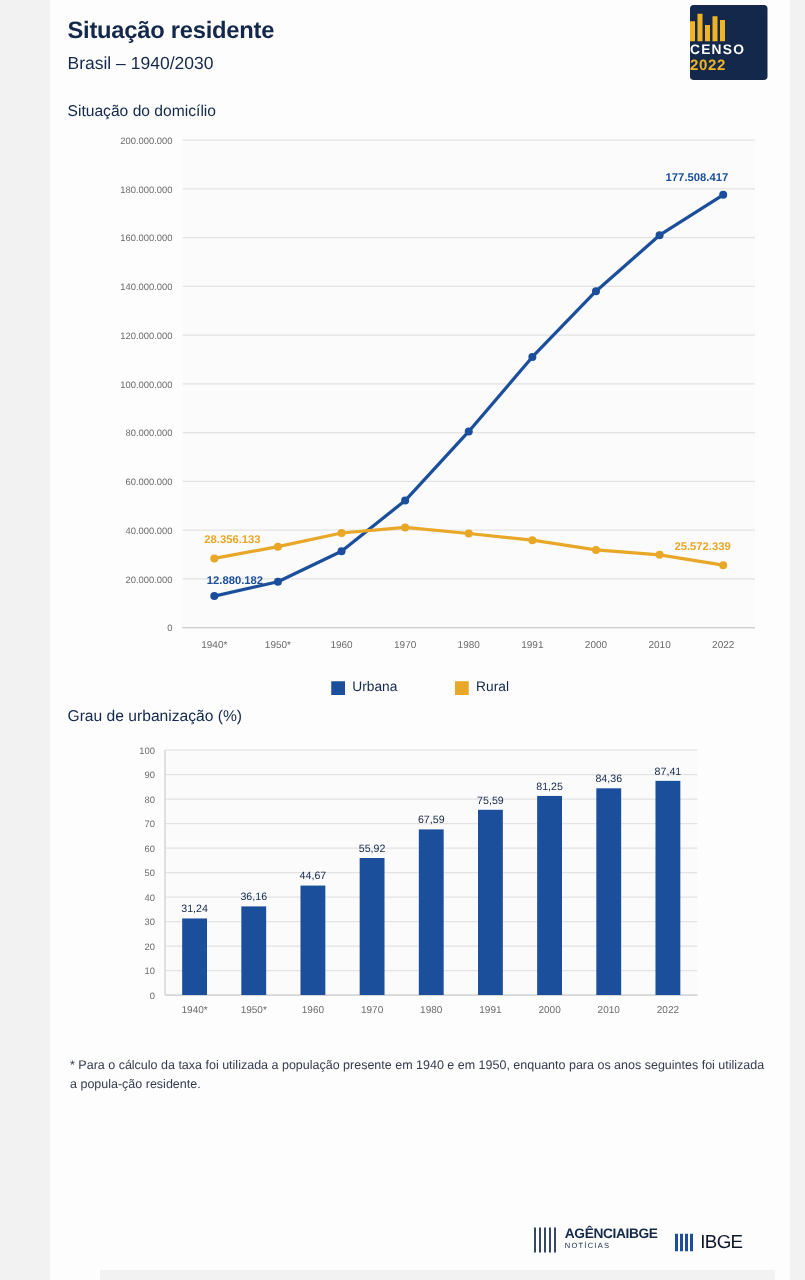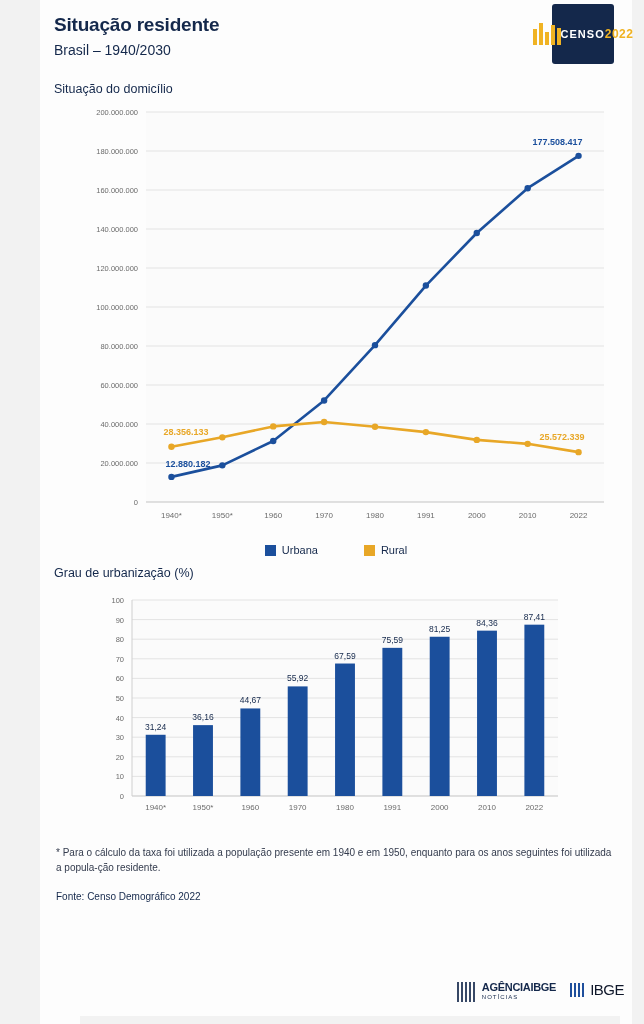--- a/index.html
+++ b/index.html
@@ -63,22 +63,21 @@
   }
   .logo {
     position: absolute;
     right: 18px;
     top: 4px;
     width: 62px;
     height: 60px;
     background: #14284b;
     border-radius: 3px;
     display: flex;
-    flex-direction: row;
-    align-items: center;
+    flex-direction: column;
     justify-content: center;
   }
   .logo-marks {
     display: flex;
     gap: 2px;
     align-items: flex-end;
     height: 24px;
     margin-bottom: 2px;
   }
   .logo-marks span {
@@ -156,24 +155,24 @@
     margin-top: 10px;
   }
   .source {
     font-size: 10px;
     color: #14284b;
     padding: 0 16px;
     margin-top: 16px;
   }
   .footer-logos {
     position: absolute;
-    right: 8px;
+    right: 38px;
     bottom: 22px;
     display: flex;
-    align-items: flex-start;
+    align-items: flex-end;
     gap: 14px;
   }
   .agencia {
     display: flex;
     align-items: center;
     gap: 5px;
   }
   .agencia-mark {
     width: 20px; height: 20px;
     background:
@@ -362,21 +361,20 @@
           <rect x="423.06" y="44.65440000000001" width="19.88" height="165.3456" fill="#1b4f9c"></rect>
           <text x="433" y="39.65440000000001" text-anchor="middle" font-size="8.5" fill="#14284b" font-family="&quot;Liberation Sans&quot;, sans-serif">84,36</text>
           <text x="433" y="224" text-anchor="middle" font-size="8" fill="#6b6b6b" font-family="&quot;Liberation Sans&quot;, sans-serif">2010</text>
           <rect x="470.3933333333334" y="38.6764" width="19.88" height="171.3236" fill="#1b4f9c"></rect>
           <text x="480.33333333333337" y="33.6764" text-anchor="middle" font-size="8.5" fill="#14284b" font-family="&quot;Liberation Sans&quot;, sans-serif">87,41</text>
           <text x="480.33333333333337" y="224" text-anchor="middle" font-size="8" fill="#6b6b6b" font-family="&quot;Liberation Sans&quot;, sans-serif">2022</text>
         </svg>
     </div>
 
     <div class="footnote">* Para o cálculo da taxa foi utilizada a população presente em 1940 e em 1950, enquanto para os anos seguintes foi utilizada a popula-ção residente.</div>
-    <div class="source">Fonte: Censo Demográfico 2022</div>
 
     <div class="footer-logos">
       <div class="agencia">
         <div class="agencia-mark"></div>
         <div class="agencia-txt">
           <span class="a1">AGÊNCIAIBGE</span>
           <span class="a2">NOTÍCIAS</span>
         </div>
       </div>
       <div class="ibge">

